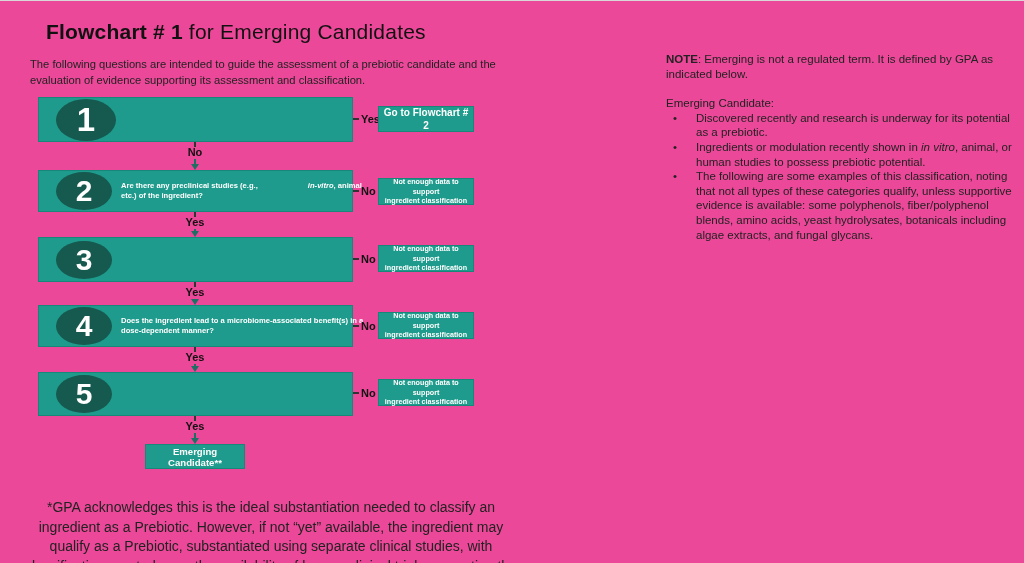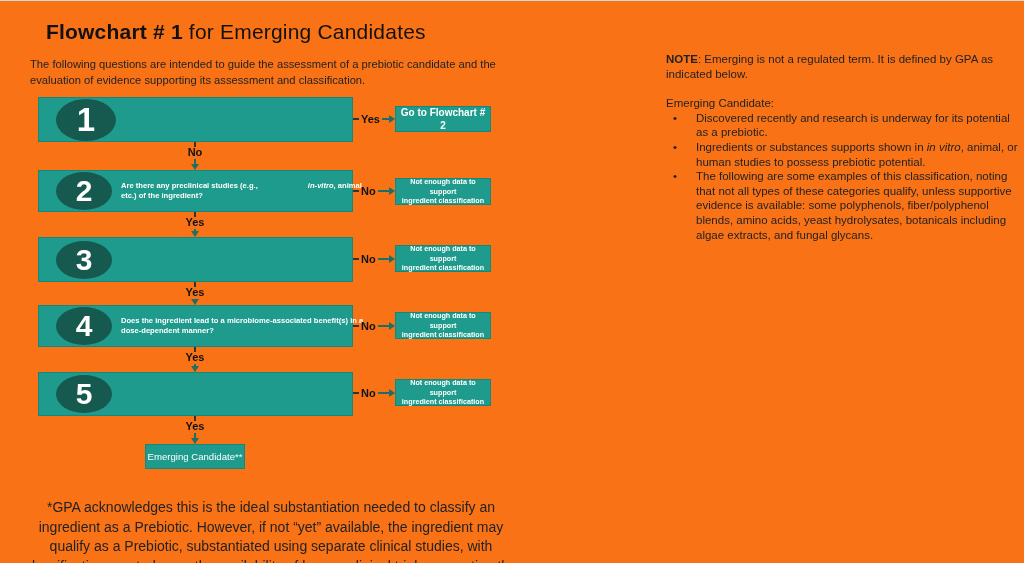--- a/index.html
+++ b/index.html
@@ -1,18 +1,18 @@
 <!DOCTYPE html>
 <html><head>
 <meta charset="utf-8">
 <style>
   * { margin:0; padding:0; box-sizing:border-box; }
   html,body { background:#fff; }
   body { font-family:"Liberation Sans", sans-serif; color:#1a1a1a; }
-  .page { position:relative; width:1024px; height:563px; background:#f97316; overflow:hidden;
+  .page { position:relative; width:1024px; height:563px; background:#ec4899; overflow:hidden;
           border-top:1px solid #d8d8d8; }
 
   
   .title { position:absolute; left:46px; top:19px; font-size:21px; font-weight:normal; color:#111; letter-spacing:.2px; }
   .title b { font-weight:bold; }
   .intro { position:absolute; left:30px; top:56px; width:488px; text-align:left;
            font-size:11.2px; line-height:1.4; color:#222; }
 
   
   .qbox { position:absolute; left:38px; width:315px; background:#1E9B8C; border:1px solid #17877a;
@@ -52,33 +52,33 @@
   .hconn { position:absolute; left:353px; width:42px; height:16px; display:flex; align-items:center; }
   .h1 { top:110px; } .h2 { top:182px; } .h3 { top:250px; } .h4 { top:317px; } .h5 { top:384px; }
   .hline { width:6px; height:1.5px; background:#333; flex:0 0 auto; }
   .hlabel { font-size:11px; font-weight:bold; color:#111; padding:0 2px; line-height:1; }
   .harrow { flex:1; display:flex; align-items:center; }
   .hline2 { flex:1; height:1.6px; background:#1D6F63; }
   .hhead { width:0; height:0; border-top:4px solid transparent; border-bottom:4px solid transparent;
            border-left:6px solid #1D6F63; }
 
   
-  .rbox { position:absolute; left:395px; width:96px; background:#1E9B8C; border:1px solid #17877a;
+  .rbox { position:absolute; left:378px; width:96px; background:#1E9B8C; border:1px solid #17877a;
           color:#fff; font-weight:bold; display:flex; align-items:center; justify-content:center;
           text-align:center; font-size:7.2px; line-height:1.35; padding:2px; }
   .rbox.big { font-size:10px; }
   .r1 { top:105px; height:26px; }
   .r2 { top:177px; height:27px; }
   .r3 { top:244px; height:27px; }
   .r4 { top:311px; height:27px; }
   .r5 { top:378px; height:27px; }
 
   
   .final { position:absolute; left:145px; top:443px; width:100px; height:25px;
-           background:#1E9B8C; border:1px solid #17877a; color:#fff; font-weight:normal; font-size:9.6px;
+           background:#1E9B8C; border:1px solid #17877a; color:#fff; font-weight:bold; font-size:9.6px;
            display:flex; align-items:center; justify-content:center; text-align:center; }
 
   
   .footnote { position:absolute; left:22px; top:497px; width:498px; text-align:center;
               font-size:14px; line-height:1.4; color:#222; }
 
   
   .sidenote { position:absolute; left:666px; top:51px; width:352px; font-size:11.5px; line-height:1.27; color:#222; }
   .notep { margin-bottom:0; }
   .gap { height:15px; }
@@ -232,21 +232,21 @@
   <div class="sidenote">
     <p class="notep"><b>NOTE</b><span>: Emerging is not a regulated term. It is defined by GPA as indicated below.</span></p>
     <div class="gap"></div>
     <p class="notep">Emerging Candidate:</p>
     <div class="bullet">
       <span class="bdot">•</span>
       <span class="btext">Discovered recently and research is underway for its potential as a prebiotic.</span>
     </div>
     <div class="bullet">
       <span class="bdot">•</span>
-      <span class="btext"><span>Ingredients or substances supports shown in </span><i>in vitro</i><span>, animal, or human studies to possess prebiotic potential.</span></span>
+      <span class="btext"><span>Ingredients or modulation recently shown in </span><i>in vitro</i><span>, animal, or human studies to possess prebiotic potential.</span></span>
     </div>
     <div class="bullet">
       <span class="bdot">•</span>
       <span class="btext">The following are some examples of this classification, noting that not all types of these categories qualify, unless supportive evidence is available: some polyphenols, fiber/polyphenol blends, amino acids, yeast hydrolysates, botanicals including algae extracts, and fungal glycans.</span>
     </div>
   </div>
 
 </div>
 
 </body></html>

